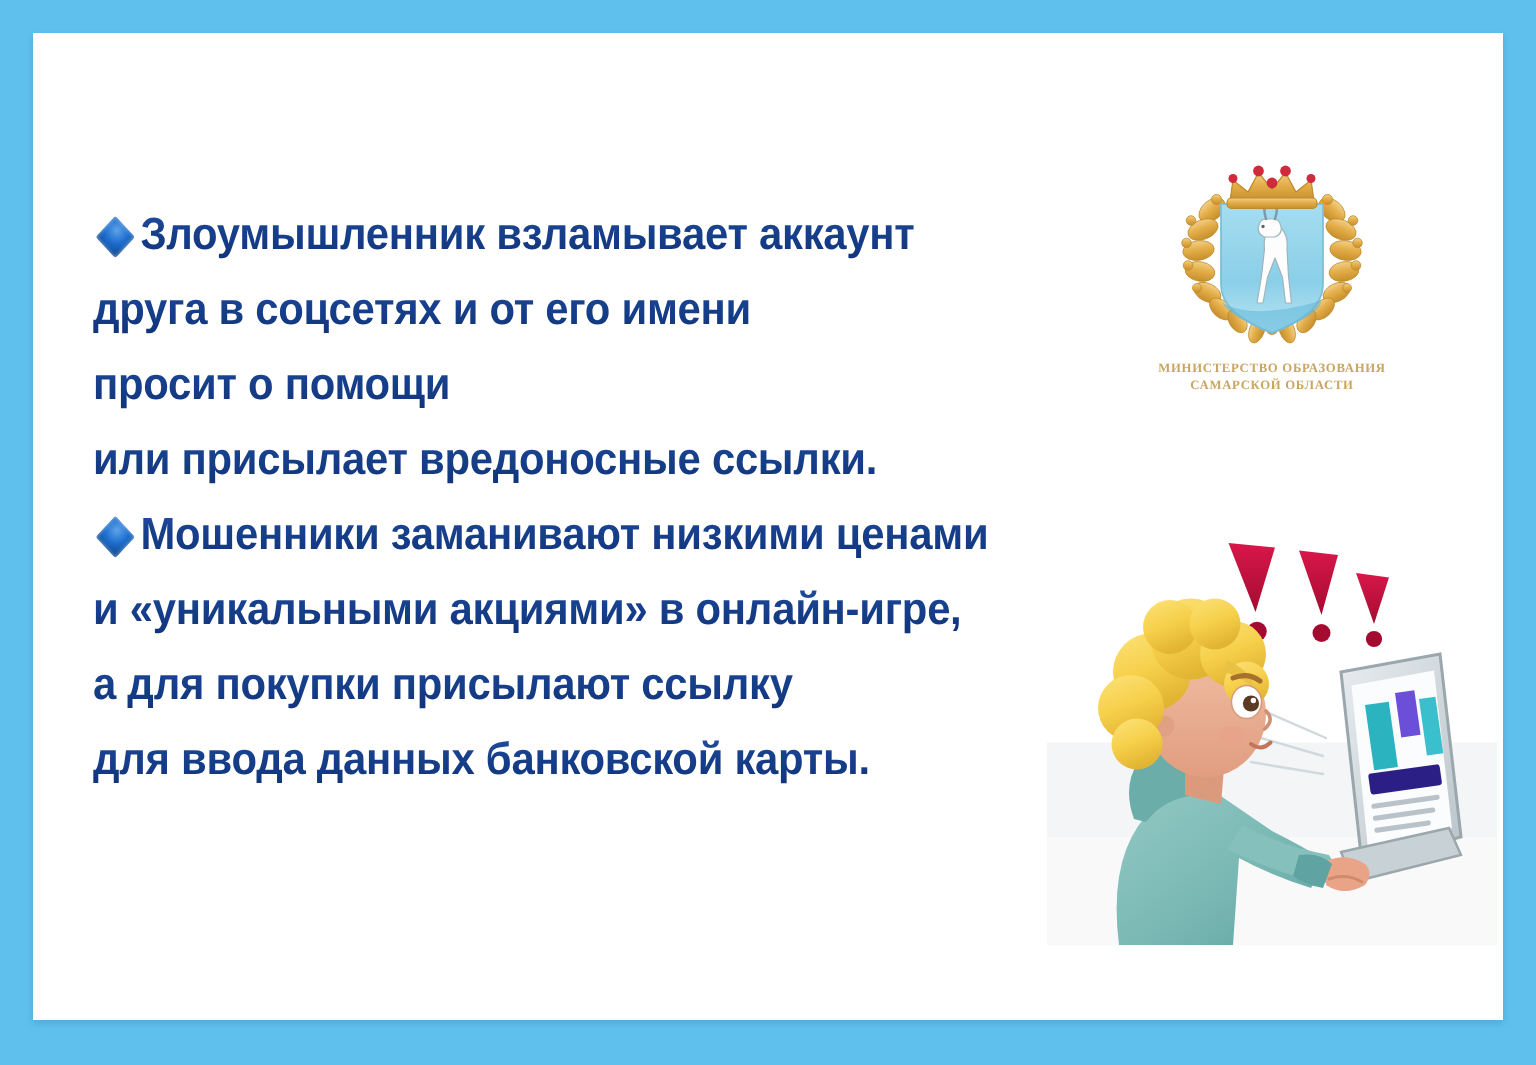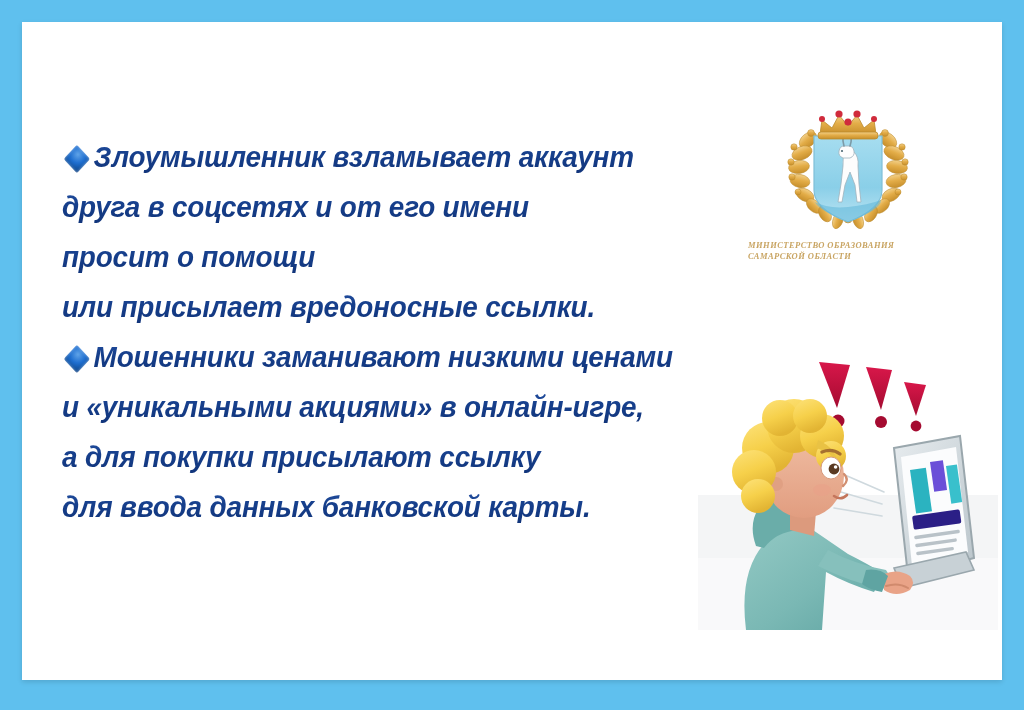--- a/index.html
+++ b/index.html
@@ -15,21 +15,20 @@
     font-family: "Liberation Sans", sans-serif;
   }
 
   
   #poster {
     position: relative;
     width: 1024px;
     height: 710px;
     background: #5fc0ee;
     box-sizing: border-box;
-    font-style: italic;
   }
   #poster-inner {
     position: absolute;
     left: 22px;
     top: 22px;
     width: 980px;
     height: 658px;
     background: #ffffff;
     box-shadow: 0 2px 5px rgba(0,0,0,0.13);
     overflow: hidden;
@@ -73,20 +72,21 @@
     background: radial-gradient(circle at 38% 30%, #5fa3e8 0%, #1f6fd0 45%, #12529f 78%, #0c3c7c 100%);
     box-shadow: inset 0 0 3px rgba(255,255,255,0.55);
   }
 
   
   #emblem {
     position: absolute;
     left: 726px;
     top: 84px;
     width: 200px;
+    text-align: center;
   }
   #emblem-art {
     width: 180px;
     height: 130px;
     margin: 0 auto;
     display: block;
   }
   #emblem-caption {
     margin-top: 4px;
     font-family: "Liberation Serif", serif;

